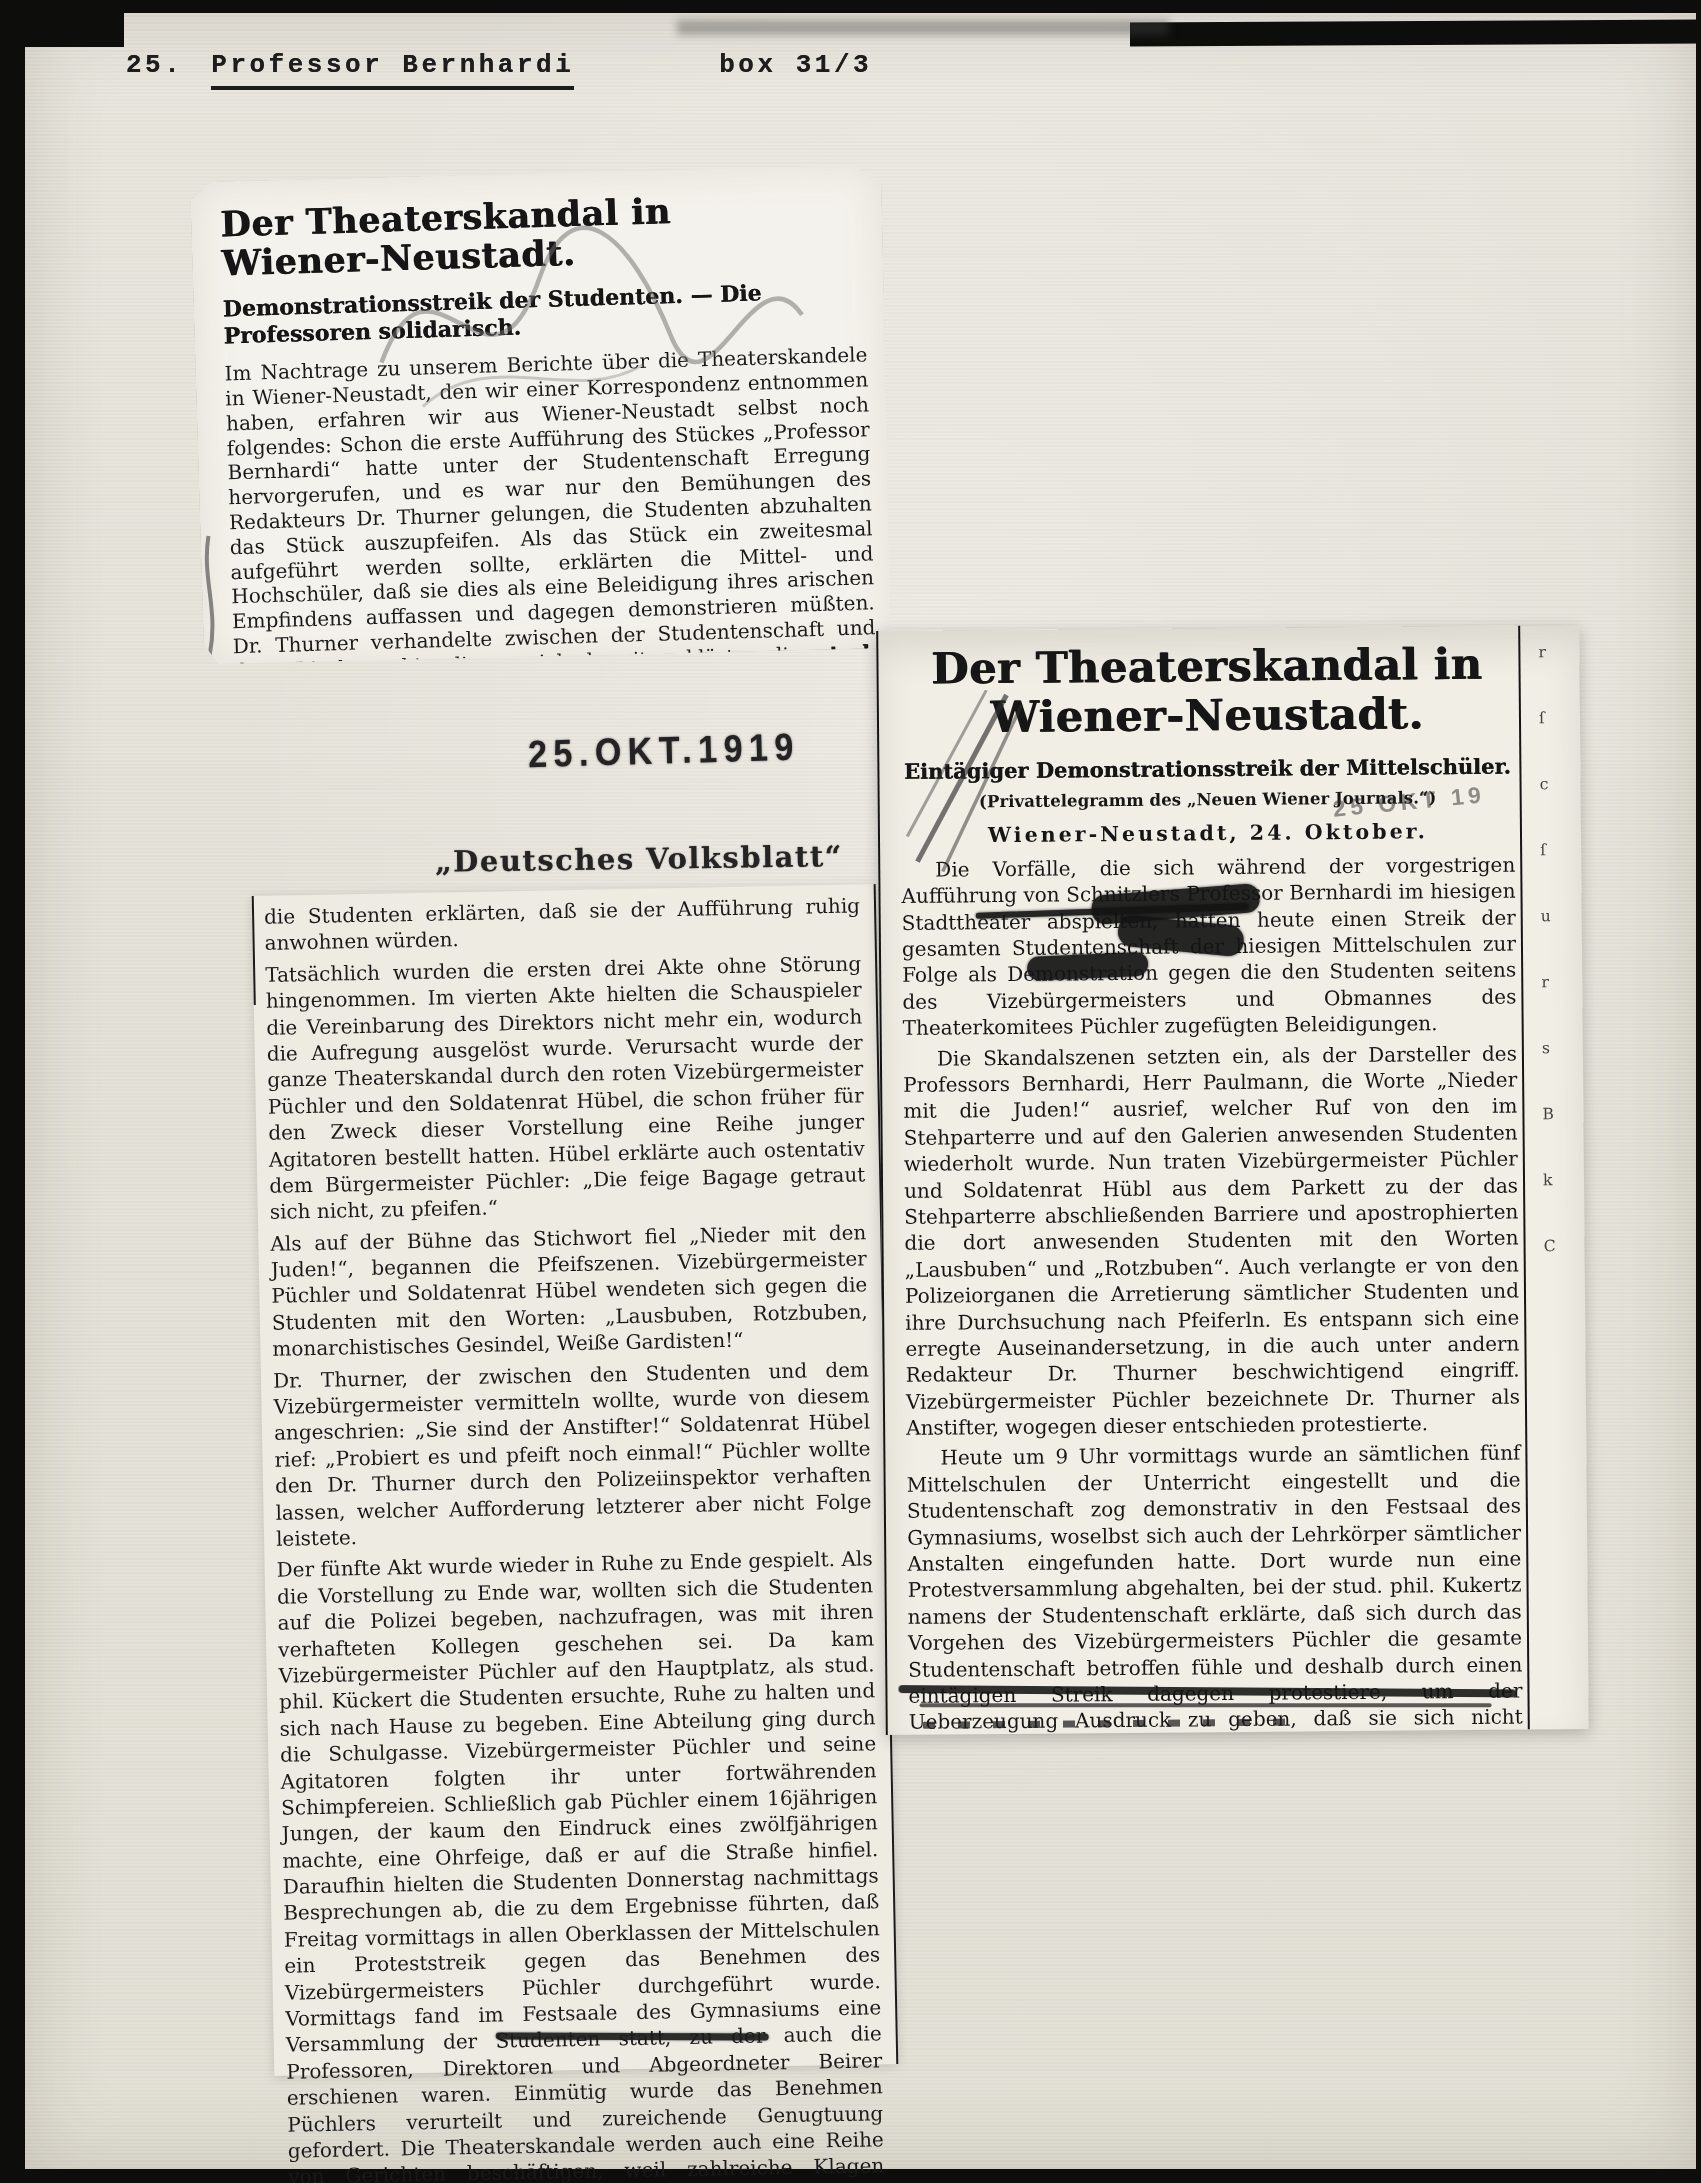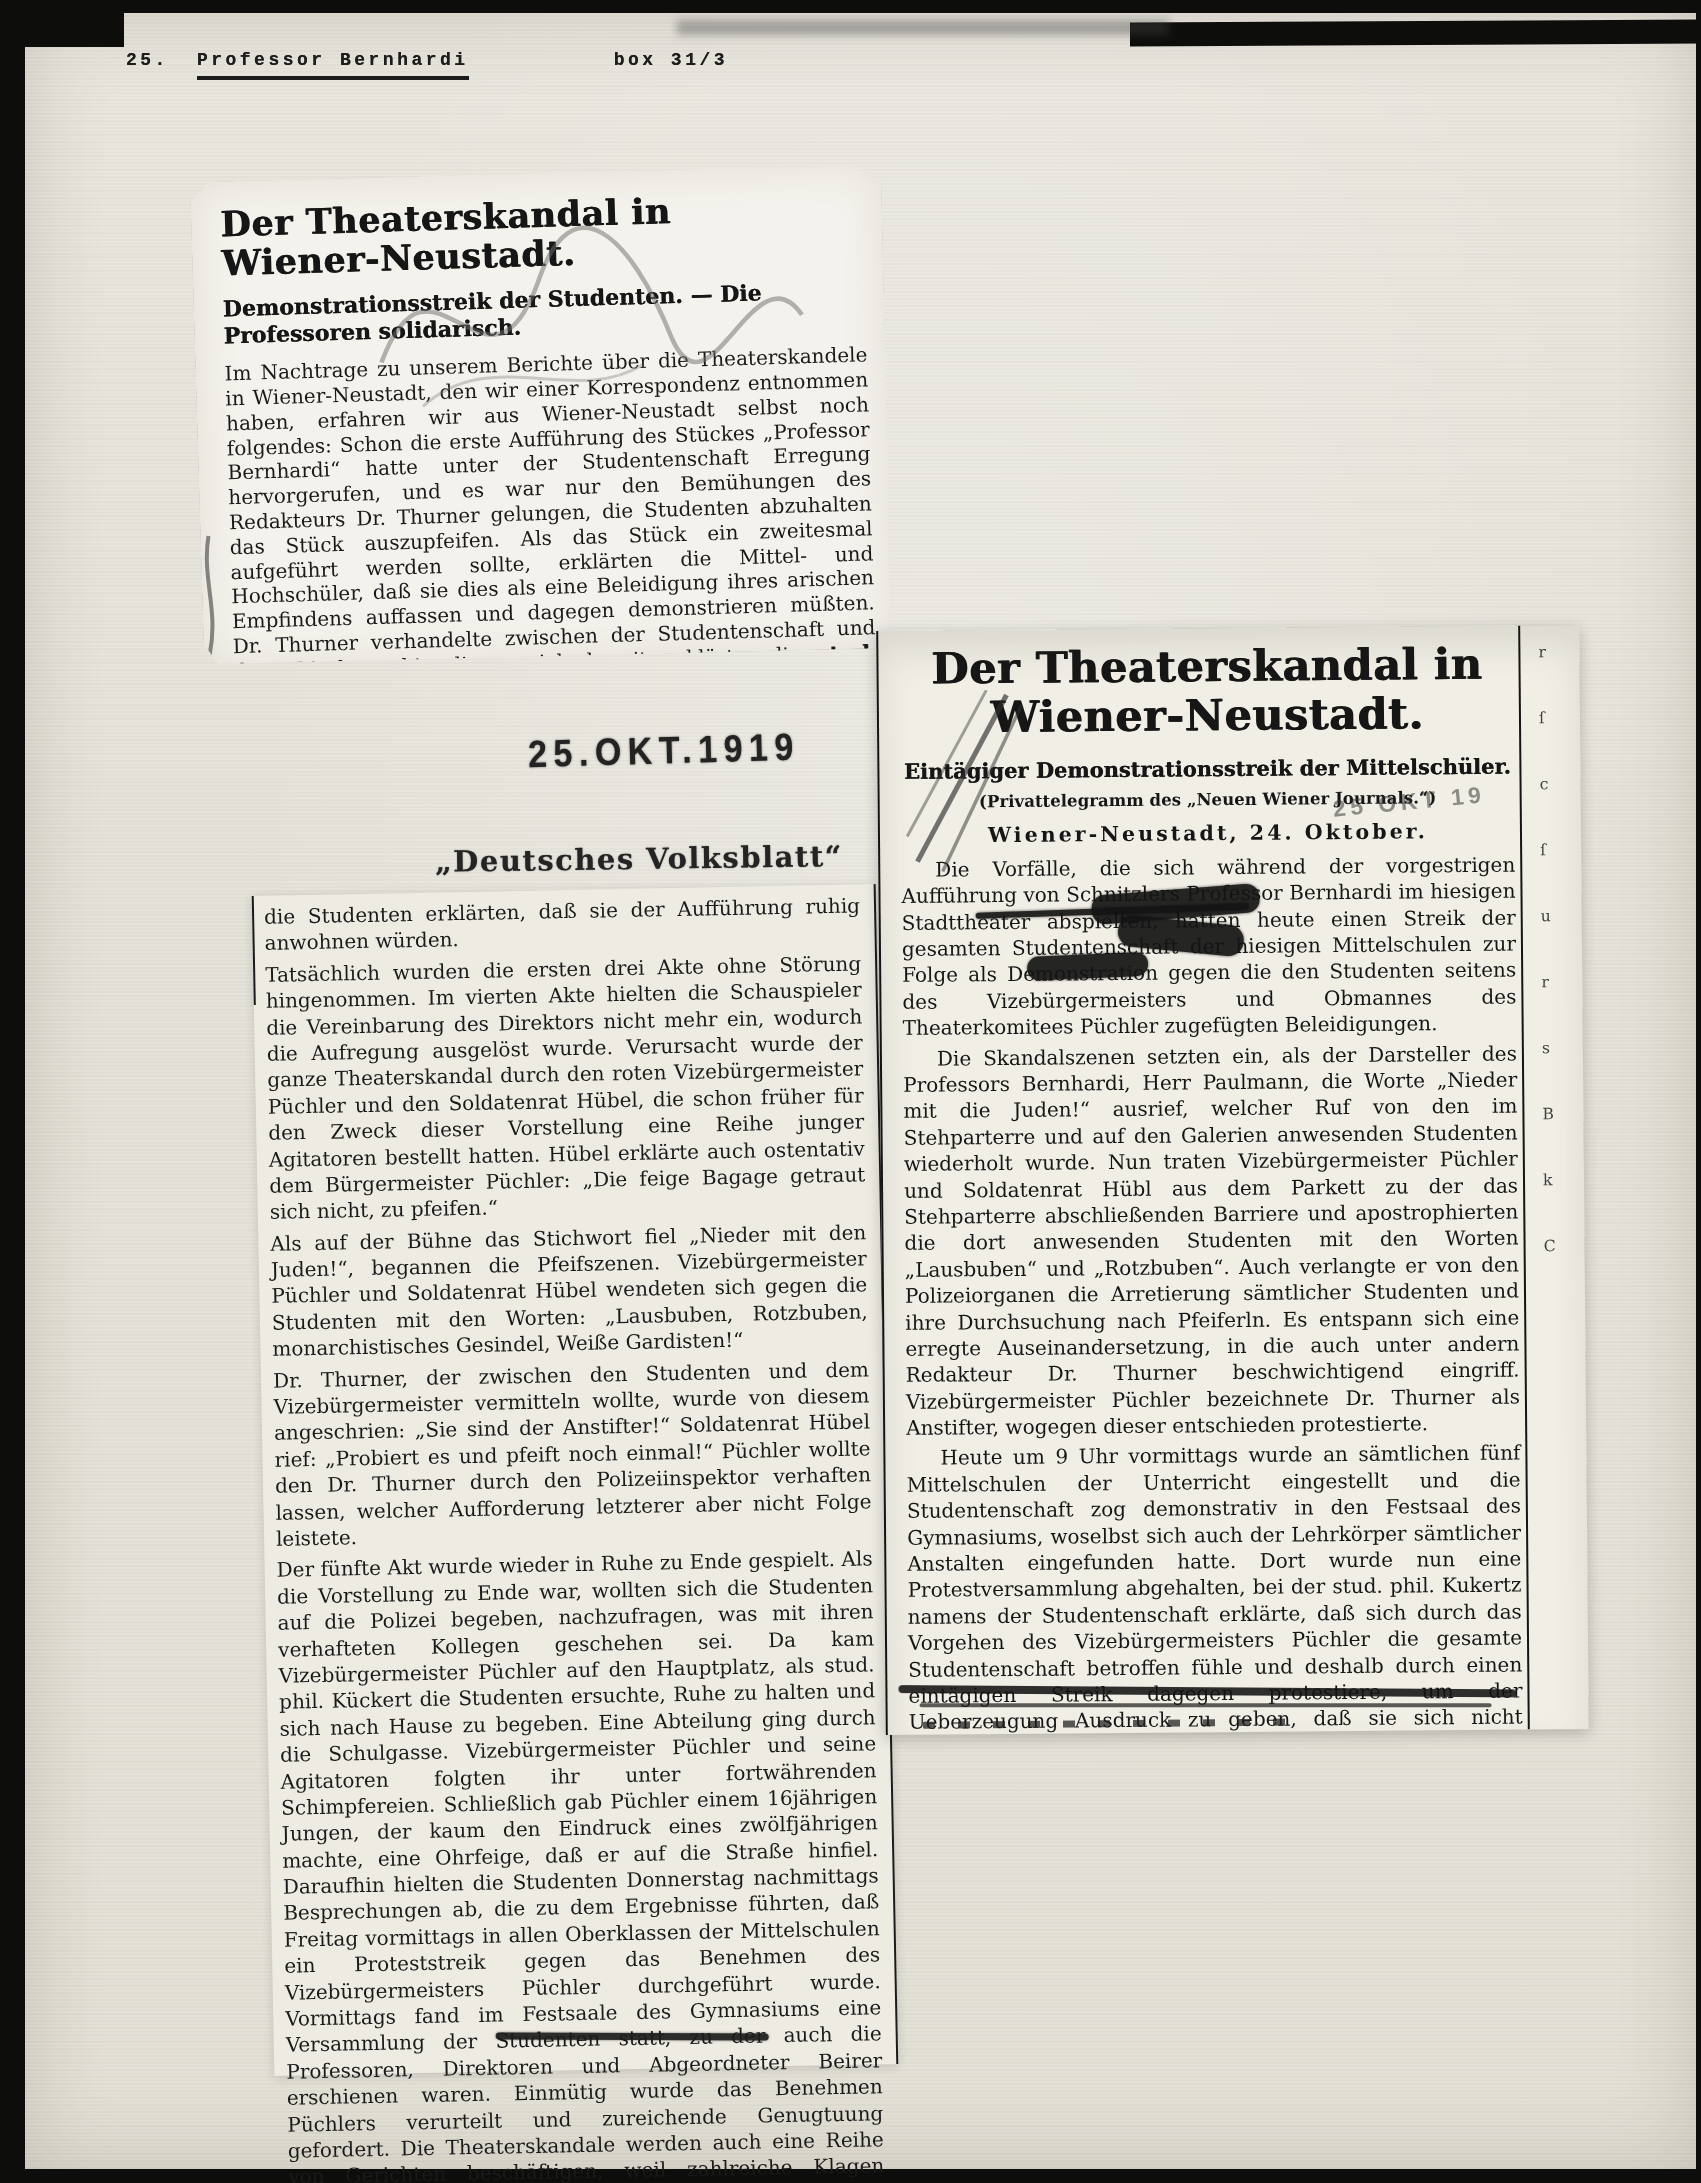--- a/index.html
+++ b/index.html
@@ -15,21 +15,21 @@
     background:repeating-linear-gradient(0deg, rgba(0,0,0,.022) 0 1.5px, rgba(255,255,255,.015) 1.5px 3.5px);
     pointer-events:none;}
 
   .artifact{position:absolute;background:#0d0d0c;}
   #corner-tl{left:0;top:0;width:124px;height:47px;}
   #bar-tr{left:1130px;top:21px;width:572px;height:24px;transform:skewY(-.3deg);}
   #top-smear{position:absolute;left:677px;top:20px;width:492px;height:15px;background:rgba(70,70,70,.4);filter:blur(4.5px);}
 
   
   #header{position:absolute;left:126px;top:50px;font-family:"Liberation Mono", monospace;
-    font-weight:bold;font-size:18px;color:#1d1d1d;letter-spacing:3.5px;white-space:nowrap;
+    font-weight:bold;font-size:26px;color:#1d1d1d;letter-spacing:3.5px;white-space:nowrap;
     text-shadow:0 0 0.5px rgba(20,20,20,.8);}
   #header .num{margin-right:28px;}
   #header .doc-title{border-bottom:4px solid #1c1c1c;padding-bottom:6px;}
   #header .box{margin-left:145px;}
 
   
   #clip1{position:absolute;left:197px;top:172px;width:691px;height:486px;
     background:#f4f2ec;transform:rotate(-1.7deg);
     clip-path:polygon(0 4%,3% 0,96% .6%,100% 4.5%,99.4% 96%,96% 100%,2% 99.2%,0 95%);
     box-shadow:0 4px 17px rgba(0,0,0,.3), inset 0 0 45px rgba(120,108,85,.14);

